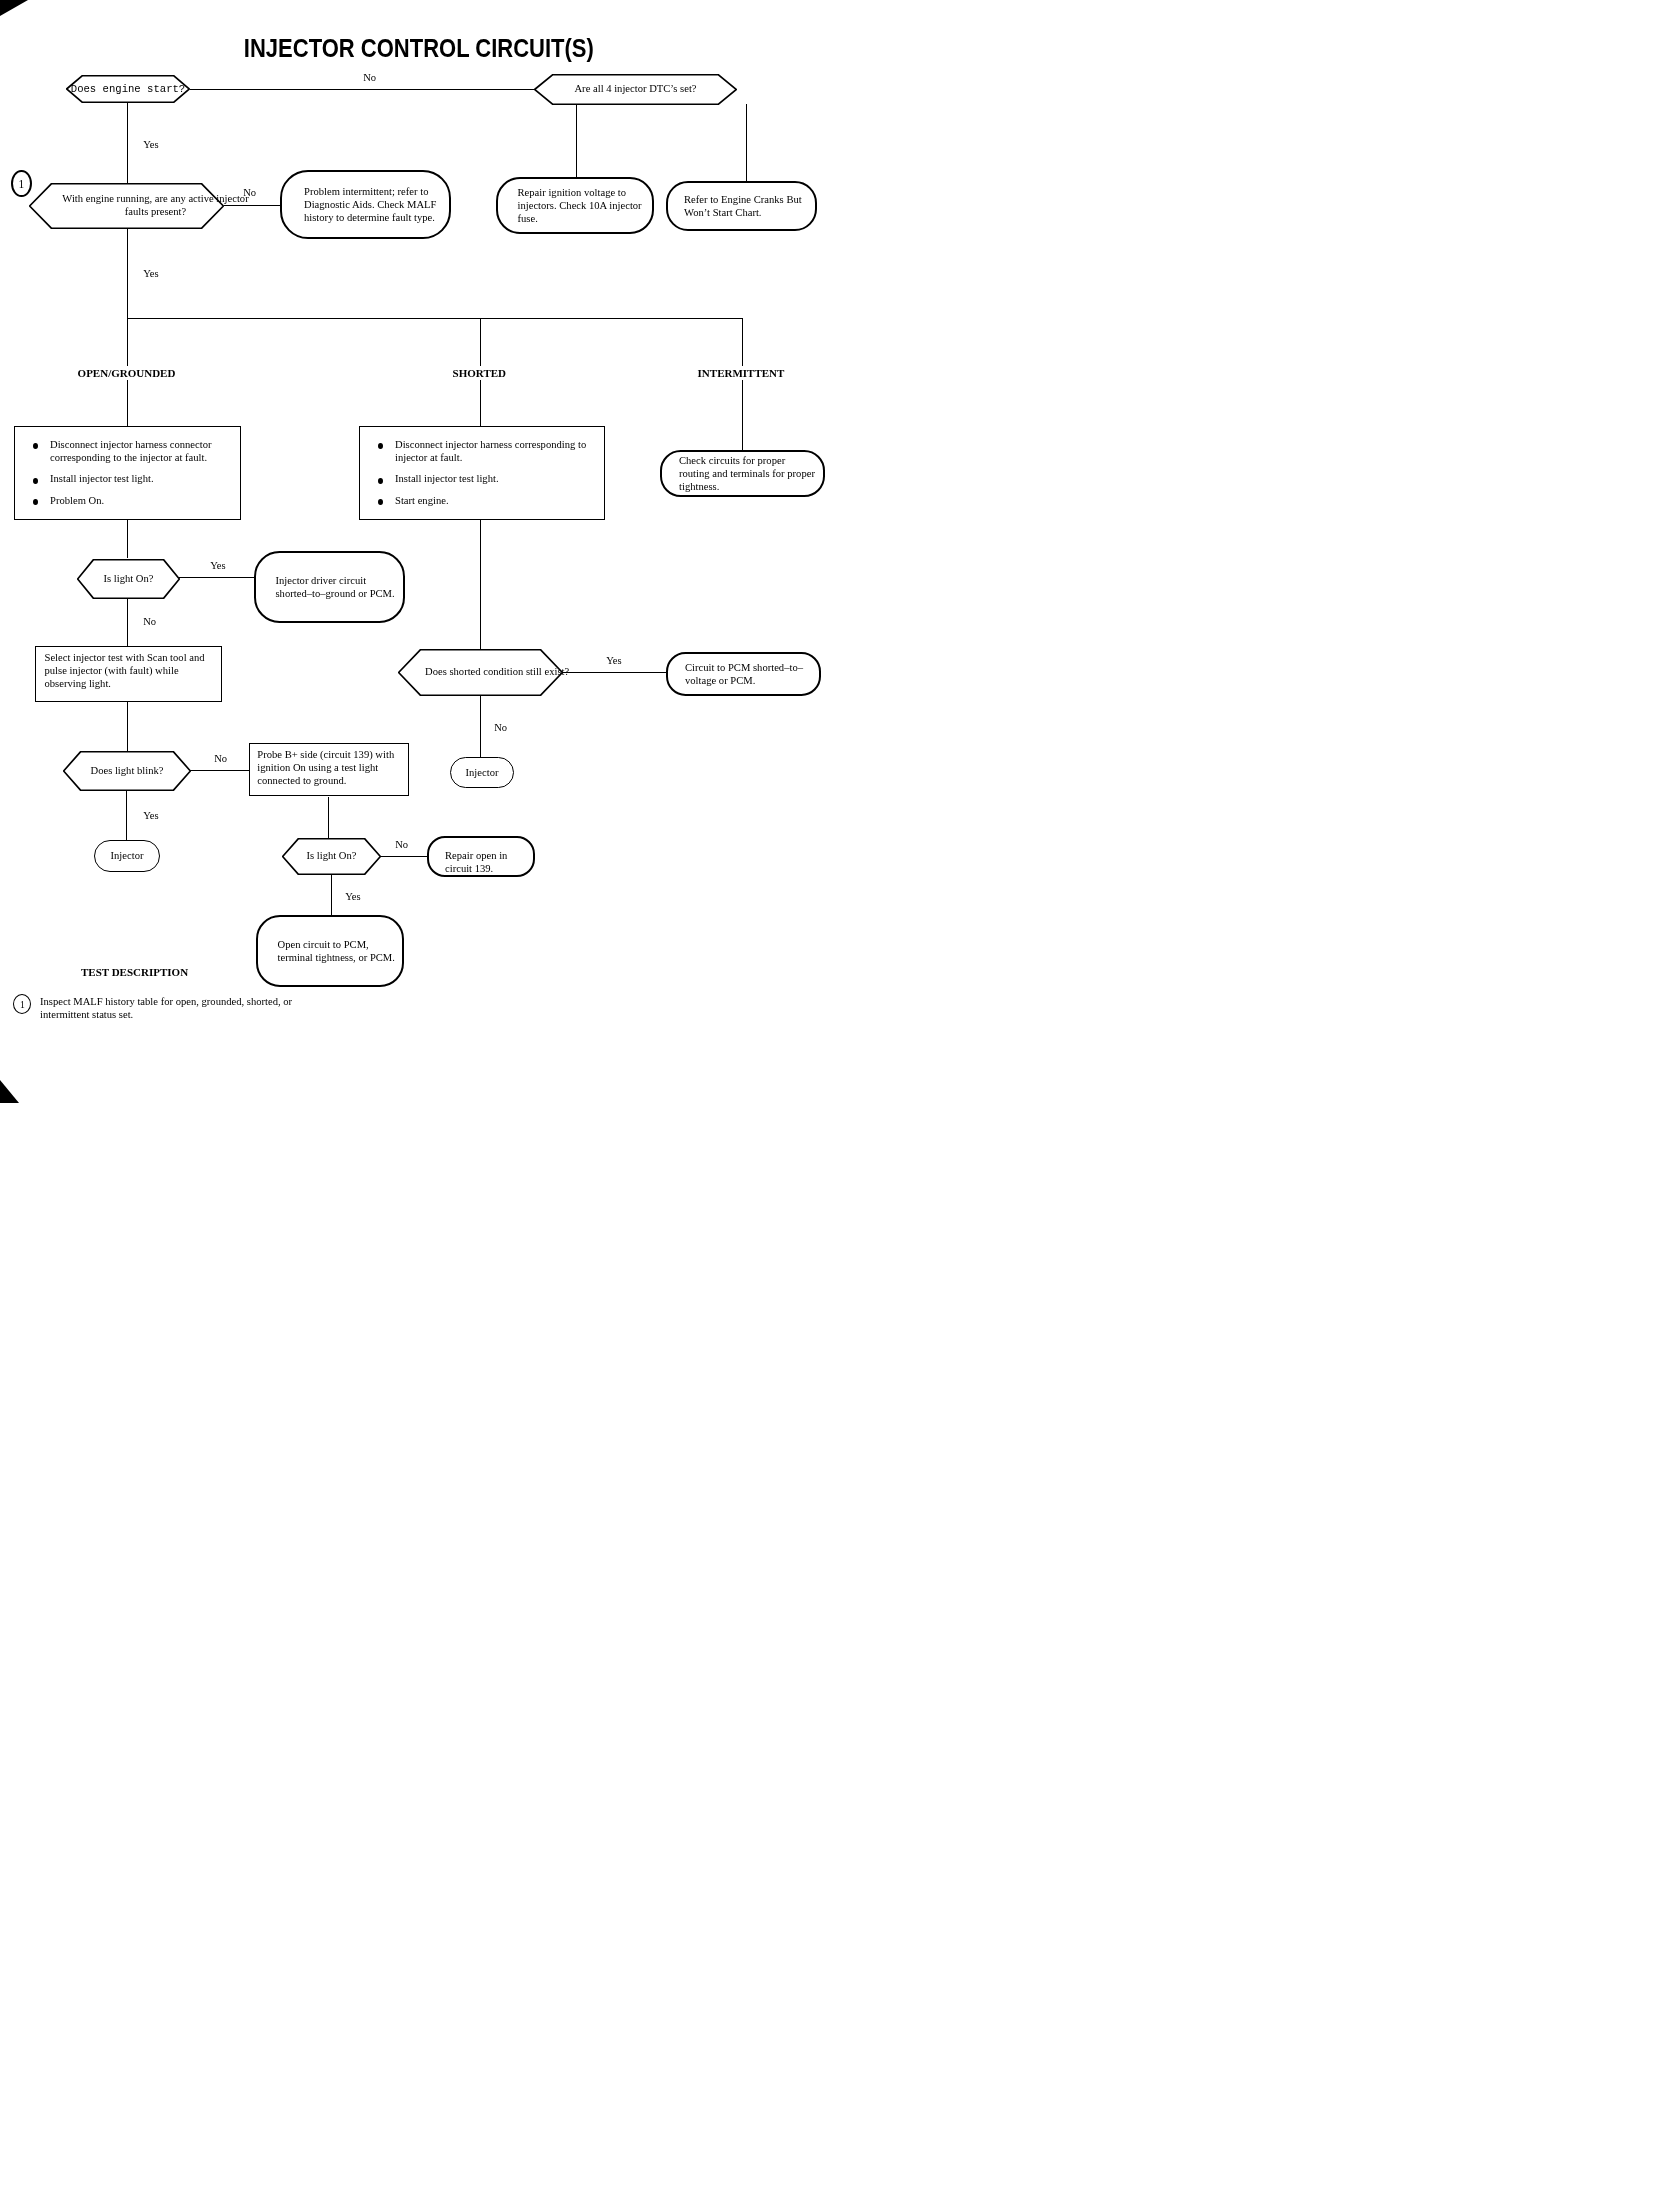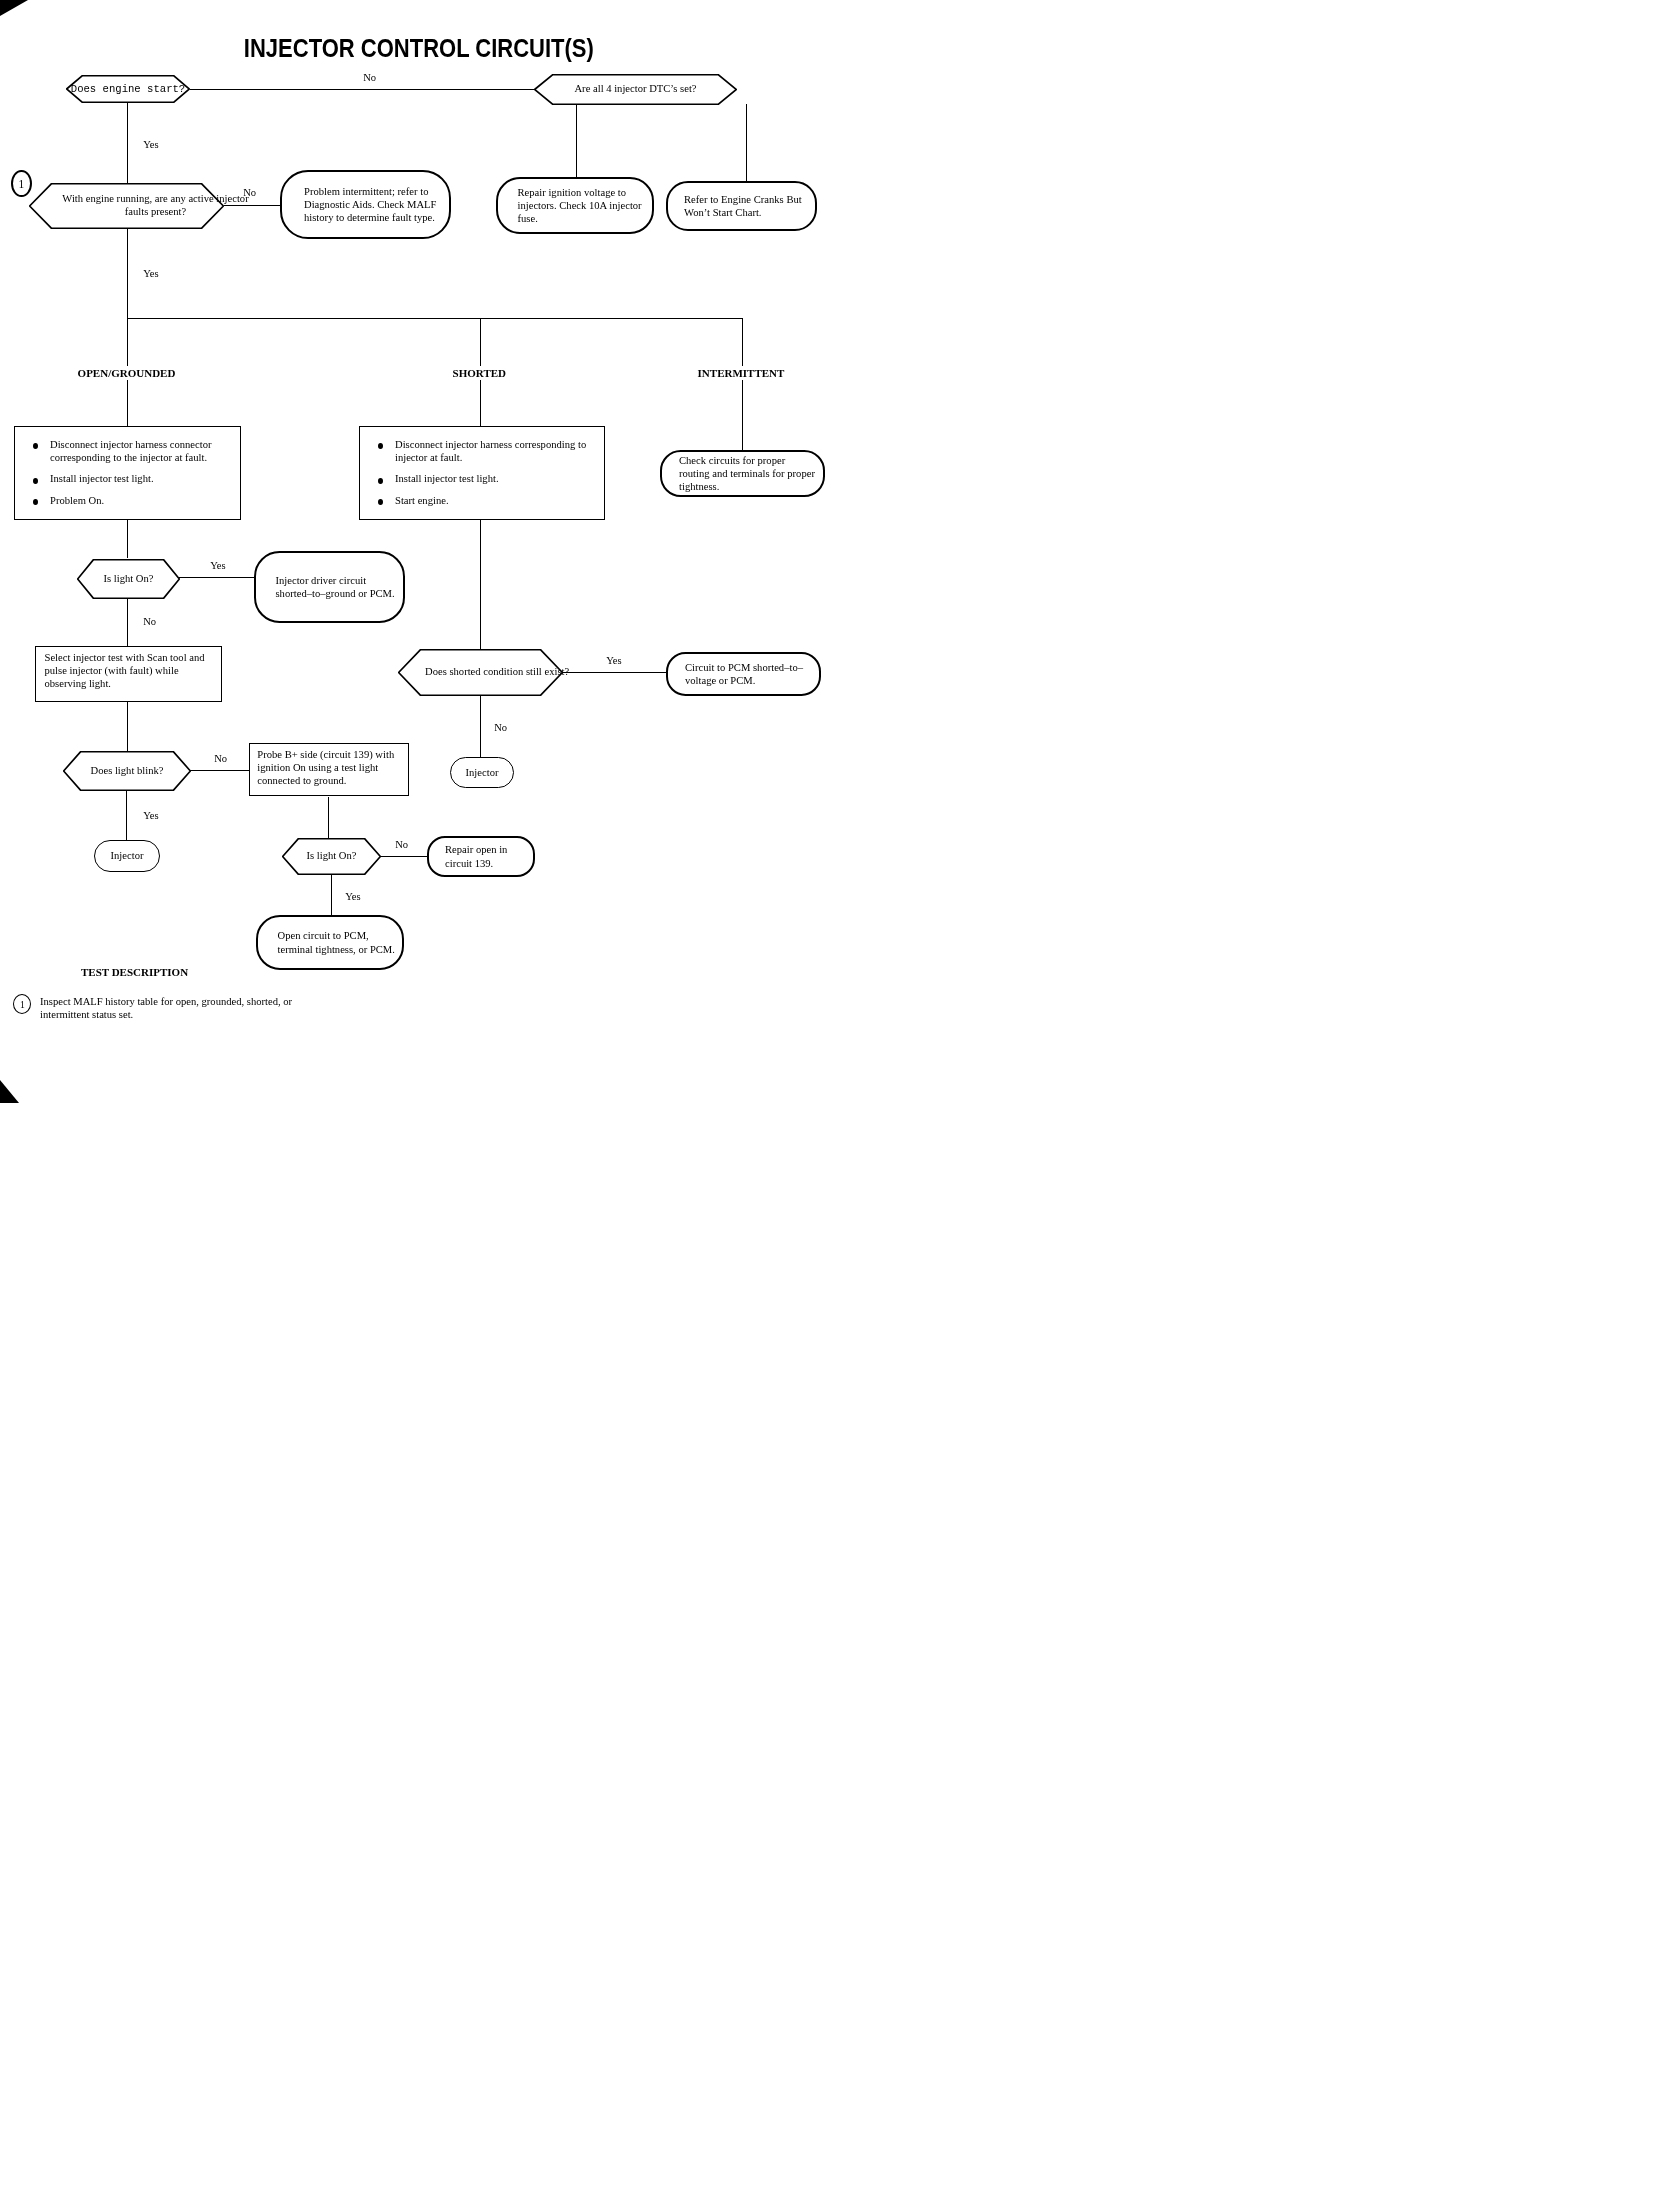--- a/index.html
+++ b/index.html
@@ -188,25 +188,25 @@
   </div>
 
   <div class="bubble center" style="left:450px; top:757px; width:64px; height:31px; border-radius:16px; border-width:1.8px;">
     <span>Injector</span>
   </div>
 
   <div class="bubble center" style="left:94px; top:840px; width:66px; height:32px; border-radius:16.4px; border-width:1.8px;">
     <span>Injector</span>
   </div>
 
-  <div class="bubble" style="left:427px; top:836px; width:108px; height:41px; border-radius:18px; padding-left:16px; padding-right:4px;">
+  <div class="bubble" style="left:427px; top:836px; width:108px; height:41px; border-radius:18px; padding-left:16px; padding-right:4px;align-items:flex-end;">
     <span>Repair open in circuit 139.</span>
   </div>
 
-  <div class="bubble" style="left:256px; top:915px; width:148px; height:55px; border-radius:24px; padding-left:19.5px; padding-right:6px;">
+  <div class="bubble" style="left:256px; top:915px; width:148px; height:72px; border-radius:24px; padding-left:19.5px; padding-right:6px;">
     <span>Open circuit to PCM, terminal tightness, or PCM.</span>
   </div>
 
   <div class="rect" style="left:14px; top:426px; width:227px; height:94px;">
     <div class="inner" style="padding:3.6px 2.4px;">
       <ul class="steps">
         <li>Disconnect injector harness connector corresponding to the injector at fault.</li>
         <li>Install injector test light.</li>
         <li>Problem On.</li>
       </ul>

